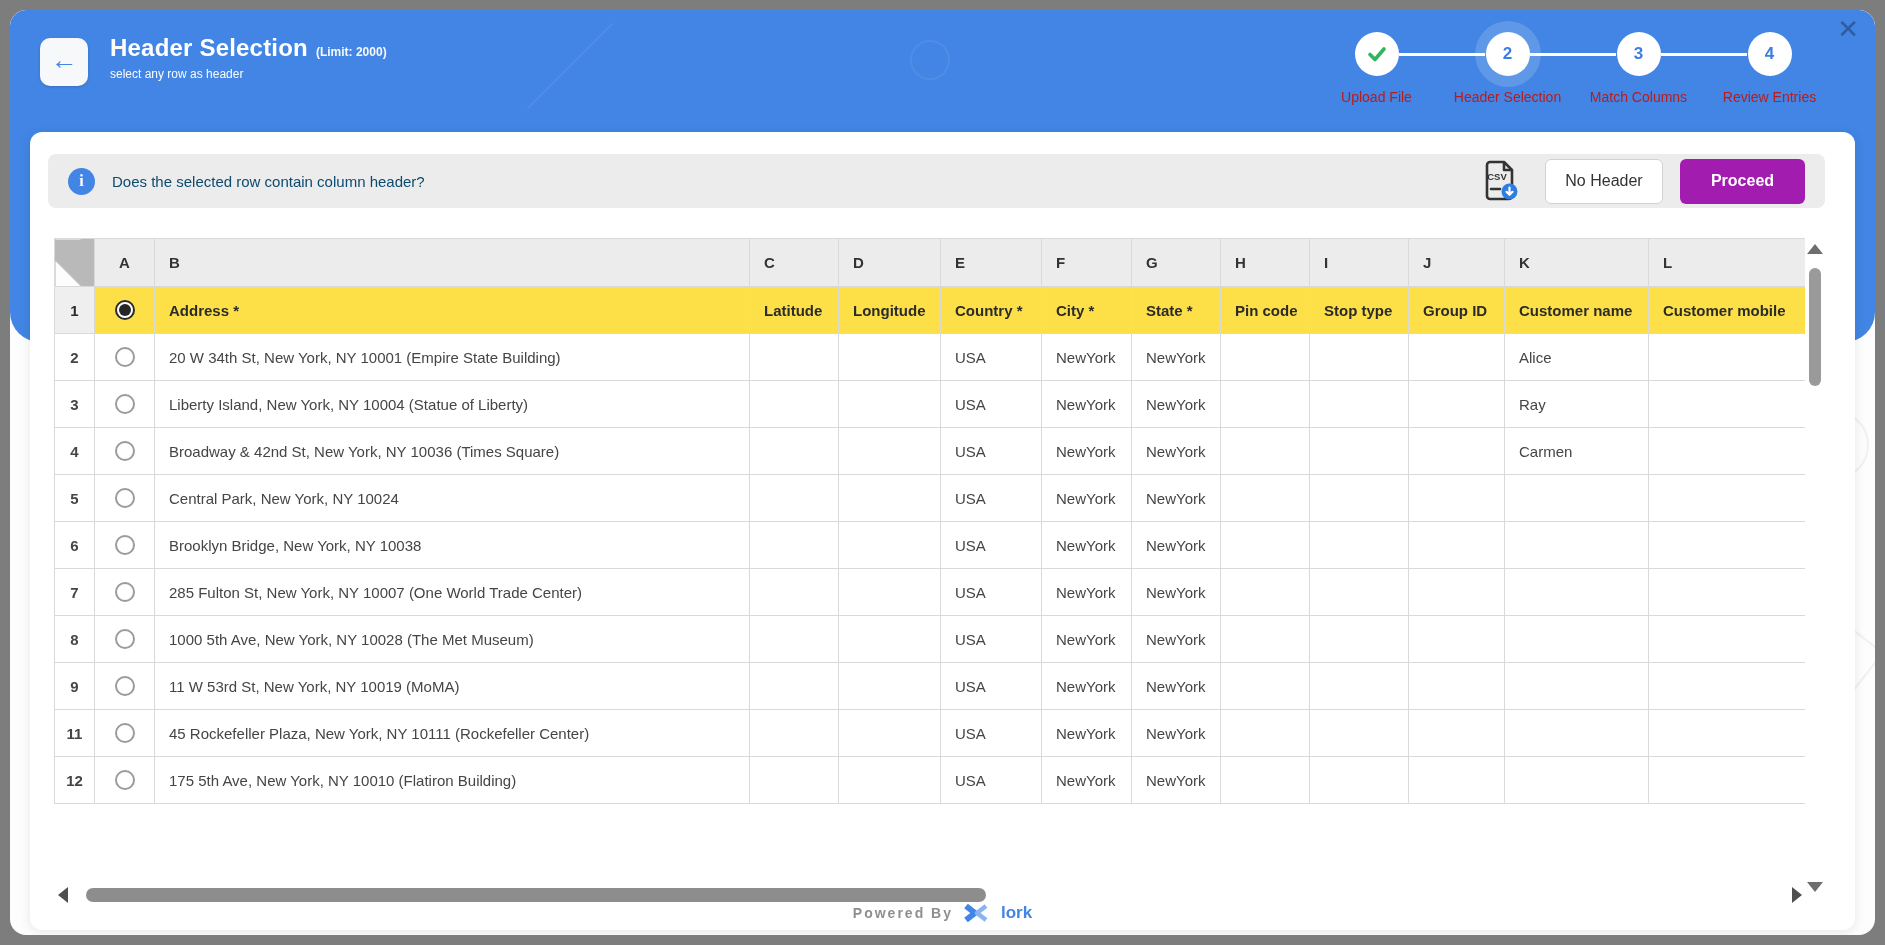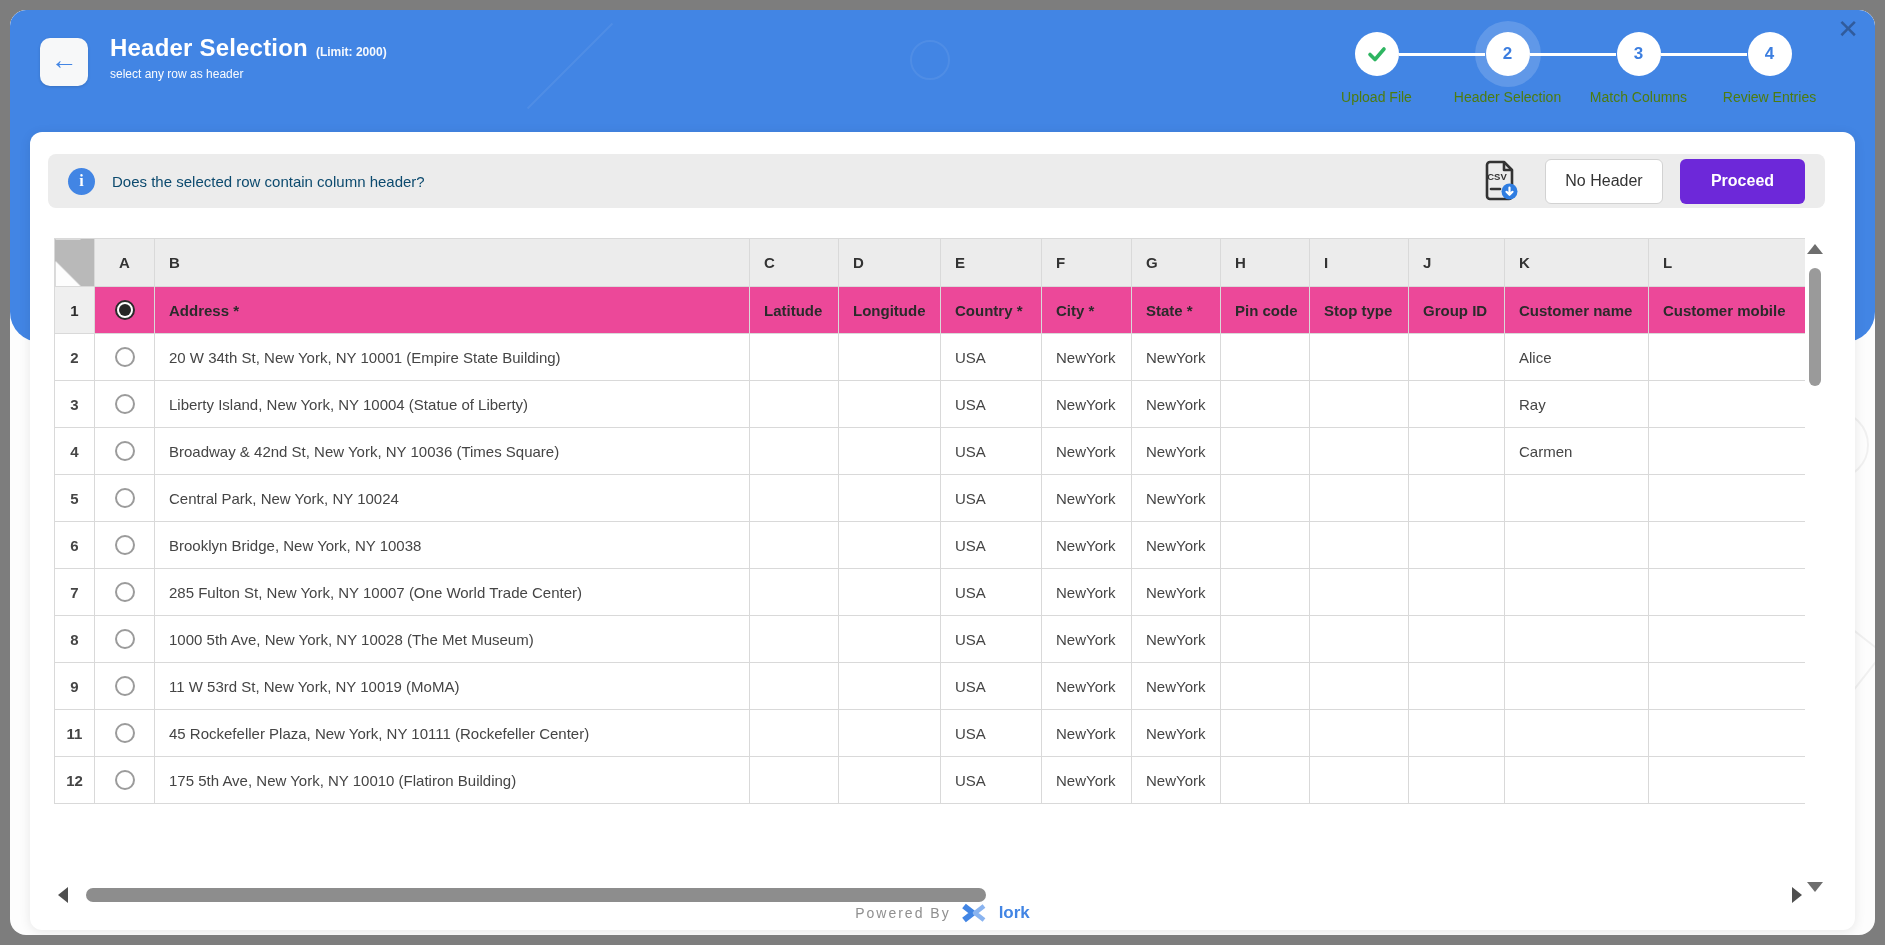--- a/index.html
+++ b/index.html
@@ -37,50 +37,50 @@
 
   
   .stepper { display:flex; margin-top:-2px; }
   .step { width:131px; display:flex; flex-direction:column; align-items:center; position:relative; }
   .step .circle { width:44px; height:44px; border-radius:50%; background:#fff; display:flex;
                   align-items:center; justify-content:center; font-size:17px; font-weight:bold;
                   color:#3c7ee0; position:relative; z-index:2; cursor:pointer; }
   .step.active .circle { box-shadow:0 0 0 11px rgba(255,255,255,0.16); }
   .step:not(:first-child)::before { content:""; position:absolute; top:21px; left:-43px; width:86px;
                   height:3px; background:#fff; z-index:1; }
-  .step .label { margin-top:13px; color:#4d7c0f; font-size:14px; white-space:nowrap; }
+  .step .label { margin-top:13px; color:#b91c1c; font-size:14px; white-space:nowrap; }
 
   
   .card { position:absolute; top:122px; left:20px; right:20px; bottom:5px; background:#fff;
           border-radius:12px; box-shadow:0 2px 12px rgba(0,0,0,0.09); }
 
   
   .info-bar { position:absolute; top:22px; left:18px; right:30px; height:54px; background:#ececec;
               border-radius:8px; display:flex; align-items:center; padding:0 20px; }
   .info-icon { width:27px; height:27px; border-radius:50%; background:#4285e4; color:#fff;
                display:flex; align-items:center; justify-content:center; font-size:16px;
                font-weight:bold; font-family:"Liberation Serif",serif; flex:0 0 auto; }
   .question { margin-left:17px; color:#0c4a6e; font-size:15px; }
   .info-spacer { flex:1; }
   .csv-btn { margin-right:26px; cursor:pointer; display:flex; align-items:center; }
   .btn { height:45px; border-radius:6px; display:flex; align-items:center; justify-content:center;
          cursor:pointer; font-size:16px; }
   .btn-no-header { width:118px; background:#fff; border:1px solid #d2d2d2; color:#333; }
-  .btn-proceed { width:125px; background:#6d28d9; color:#fff; font-weight:bold; margin-left:17px; }
+  .btn-proceed { width:125px; background:#a21caf; color:#fff; font-weight:bold; margin-left:17px; }
 
   
   .table-wrap { position:absolute; top:106px; left:24px; width:1751px; height:652px; overflow:hidden; }
   table.sheet { border-collapse:collapse; table-layout:fixed; width:1751px; }
   table.sheet th, table.sheet td { border:1px solid #d9d9d9; white-space:nowrap; overflow:hidden;
         font-size:15px; }
   th.corner { height:48px; background:linear-gradient(45deg,#fdfdfd 30%,#b9b9b9 30%); }
   th.letter { height:48px; background:#ececec; color:#333; font-weight:bold; text-align:left; padding-left:14px; }
   th.letter.center { text-align:center; padding-left:0; }
   td.rownum { background:#efefef; color:#333; font-weight:bold; text-align:center; }
-  tr.hdr-row td { height:47px; background:#ec4899; color:#2b2b2b; font-weight:bold; }
+  tr.hdr-row td { height:47px; background:#fde047; color:#2b2b2b; font-weight:bold; }
   tr.hdr-row td.rownum { background:#efefef; }
   tr.data-row td { height:47px; background:#fff; color:#454545; }
   td.cell { padding-left:14px; }
   td.radiocell { text-align:center; }
   .radio { display:inline-block; width:20px; height:20px; border-radius:50%; border:2px solid #9b9b9b;
            background:#fff; vertical-align:middle; cursor:pointer; position:relative; }
   .radio.selected { border-color:#2b2b2b; }
   .radio.selected::after { content:""; position:absolute; inset:2px; border-radius:50%; background:#262626; }
 
   
@@ -95,21 +95,21 @@
   .tri-left { width:0; height:0; border-top:8px solid transparent; border-bottom:8px solid transparent;
             border-right:10px solid #4f4f4f; position:absolute; left:0; top:0; cursor:pointer; }
   .tri-right { width:0; height:0; border-top:8px solid transparent; border-bottom:8px solid transparent;
             border-left:10px solid #4f4f4f; position:absolute; right:0; top:0; cursor:pointer; }
   .hthumb { position:absolute; left:28px; top:1px; width:900px; height:14px; background:#8d8d8d;
             border-radius:8px; cursor:pointer; }
 
   
   .footer { position:absolute; bottom:7px; left:0; right:0; display:flex; align-items:center;
             justify-content:center; }
-  .powered { color:#8f8f8f; font-size:14px; font-weight:normal; letter-spacing:2px; }
+  .powered { color:#8f8f8f; font-size:14px; font-weight:bold; letter-spacing:2px; }
   .brand { display:flex; align-items:center; margin-left:10px; }
   .brand-text { color:#4285e4; font-size:17px; font-weight:bold; margin-left:12px; }
 </style>
 </head>
 <body>
 
 <div class="window">
 
   <div class="doodle circle" style="left:60px; top:560px; width:90px; height:90px;"></div>
   <div class="doodle square" style="left:420px; top:108px; width:60px; height:60px;"></div>

